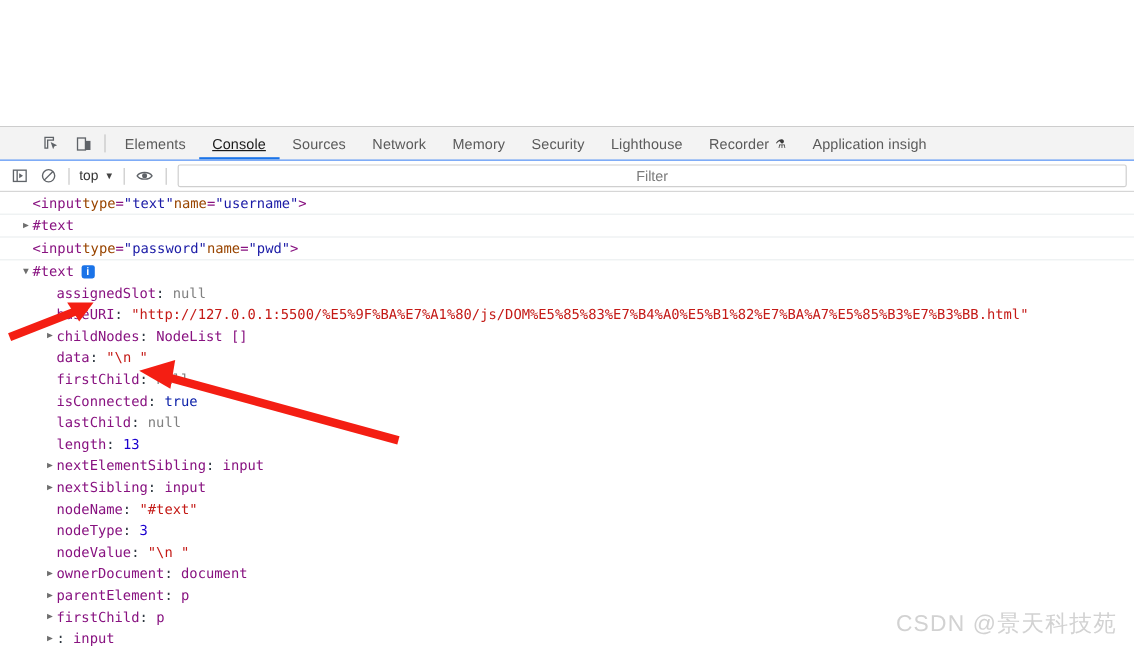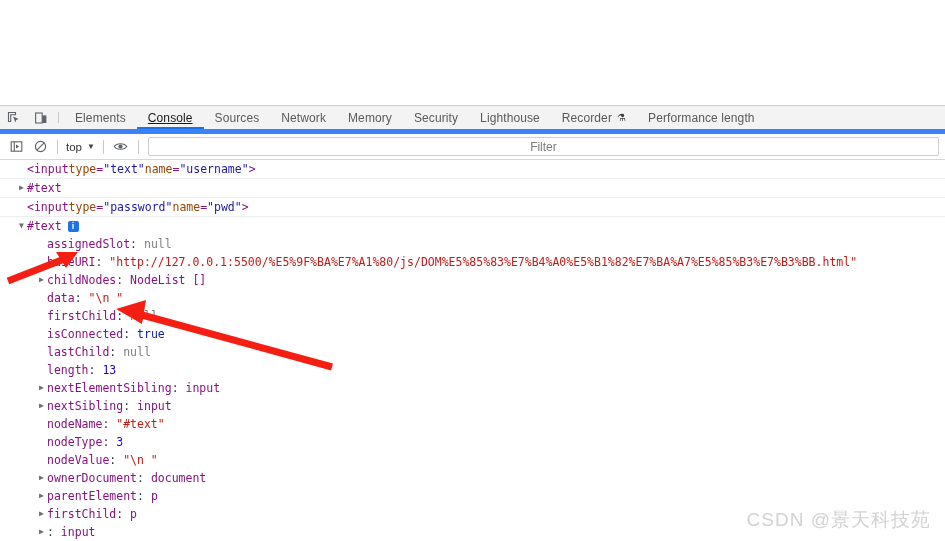--- a/index.html
+++ b/index.html
@@ -30,23 +30,24 @@
     border-top: 1px solid #cdcdcd;
     box-sizing: border-box;
   }
 
   
   #tabbar {
     display: flex;
     align-items: stretch;
     height: 28px;
     background: #f3f3f3;
-    border-bottom: 5px solid #3b82f6;
+    border-bottom: 1px solid #3b82f6;
     box-sizing: border-box;
     overflow: hidden;
+    padding-left: 29px;
   }
   .tb-icon-btn {
     width: 27px;
     display: flex;
     align-items: center;
     justify-content: center;
     flex: 0 0 auto;
   }
   .tb-sep {
     width: 1px;
@@ -268,21 +269,21 @@
       <span>Security</span>
     </div>
     <div class="tab">
       <span>Lighthouse</span>
     </div>
     <div class="tab">
       <span>Recorder</span>
       <span class="beaker">⚗</span>
     </div>
     <div class="tab">
-      <span>Performance length</span>
+      <span>Application insigh</span>
     </div>
   </div>
 
   <div id="console-toolbar">
     <div class="ct-btn">
       <svg width="13" height="13" viewBox="0 0 13 13">
         <rect x="1.2" y="1.8" width="10.6" height="9.4" fill="none" stroke="#5f6368" stroke-width="1.1"></rect>
         <line x1="4.3" y1="1.8" x2="4.3" y2="11.2" stroke="#5f6368" stroke-width="1.1"></line>
         <path d="M6.0 4.4 L9.2 6.5 L6.0 8.6 z" fill="#5f6368"></path>
       </svg>

